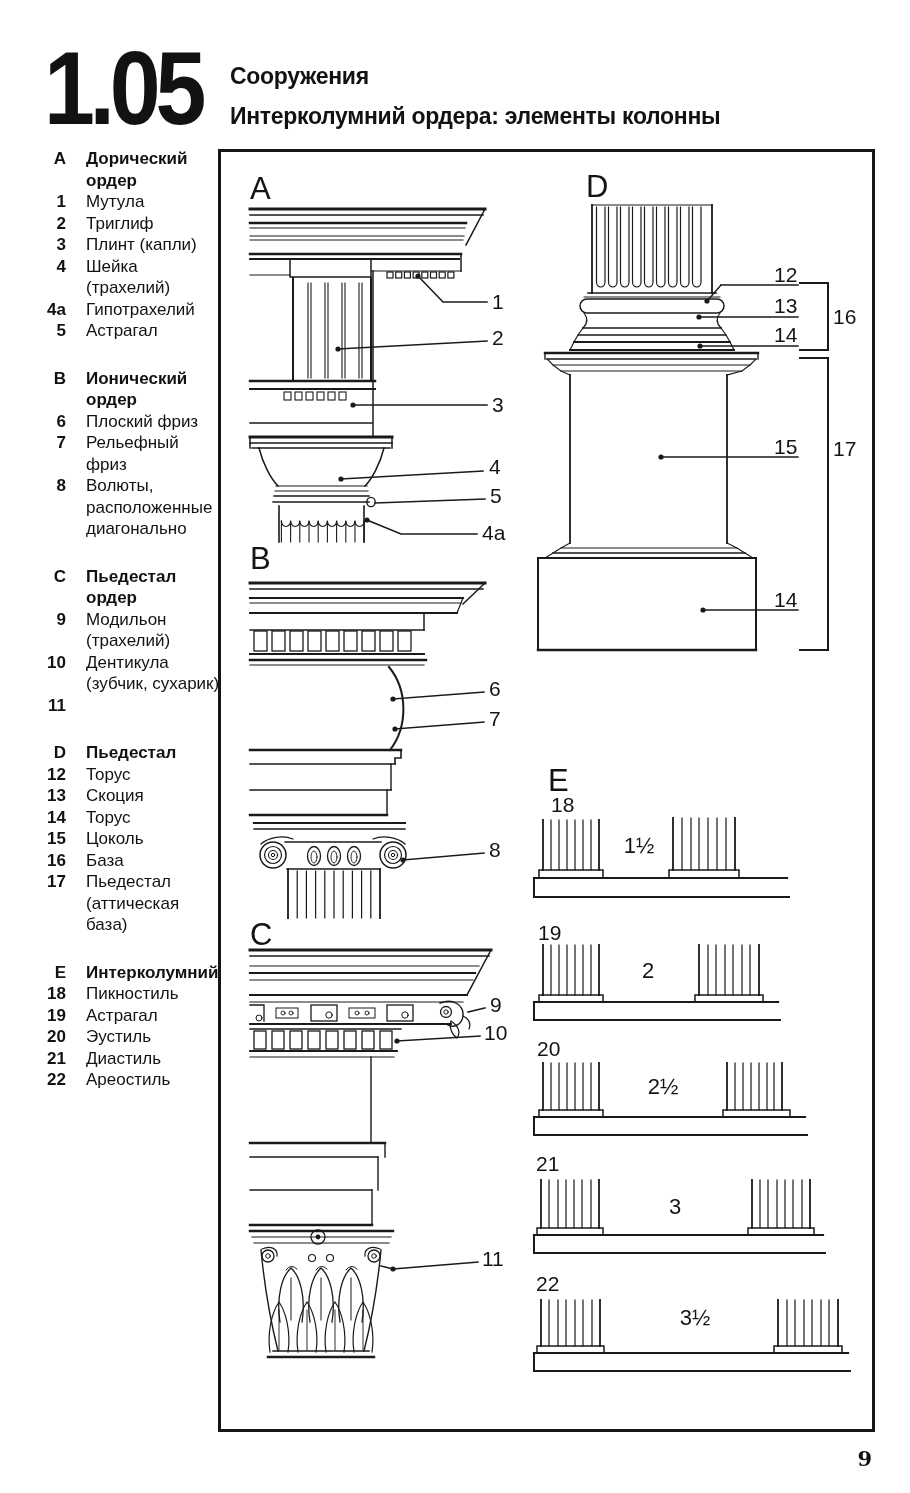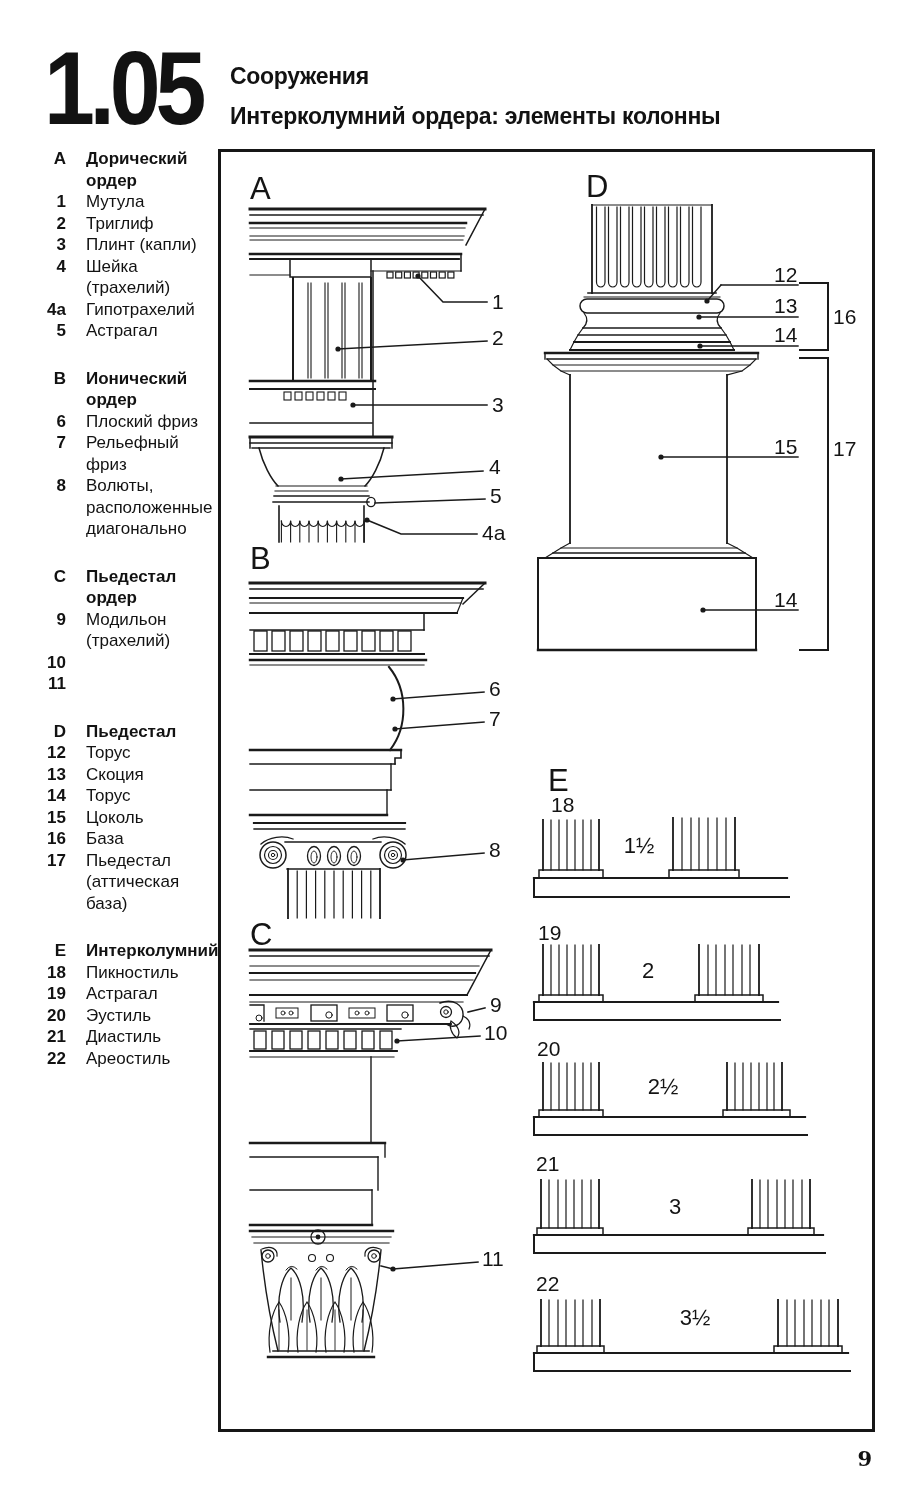--- a/index.html
+++ b/index.html
@@ -95,20 +95,22 @@
       <span class="lg-lab lg-b">Пьедестал
 ордер</span>
     </div>
     <div class="lg-row">
         <span class="lg-num">9</span>
         <span class="lg-lab">Модильон
 (трахелий)</span>
       </div>
     <div class="lg-row">
         <span class="lg-num">10</span>
+        <span class="lg-lab">Дентикула
+(зубчик, сухарик)</span>
       </div>
     <div class="lg-row">
         <span class="lg-num">11</span>
       </div>
   </div>
   <div class="lg-sec">
     <div class="lg-row">
       <span class="lg-num">D</span>
       <span class="lg-lab lg-b">Пьедестал</span>
     </div>

